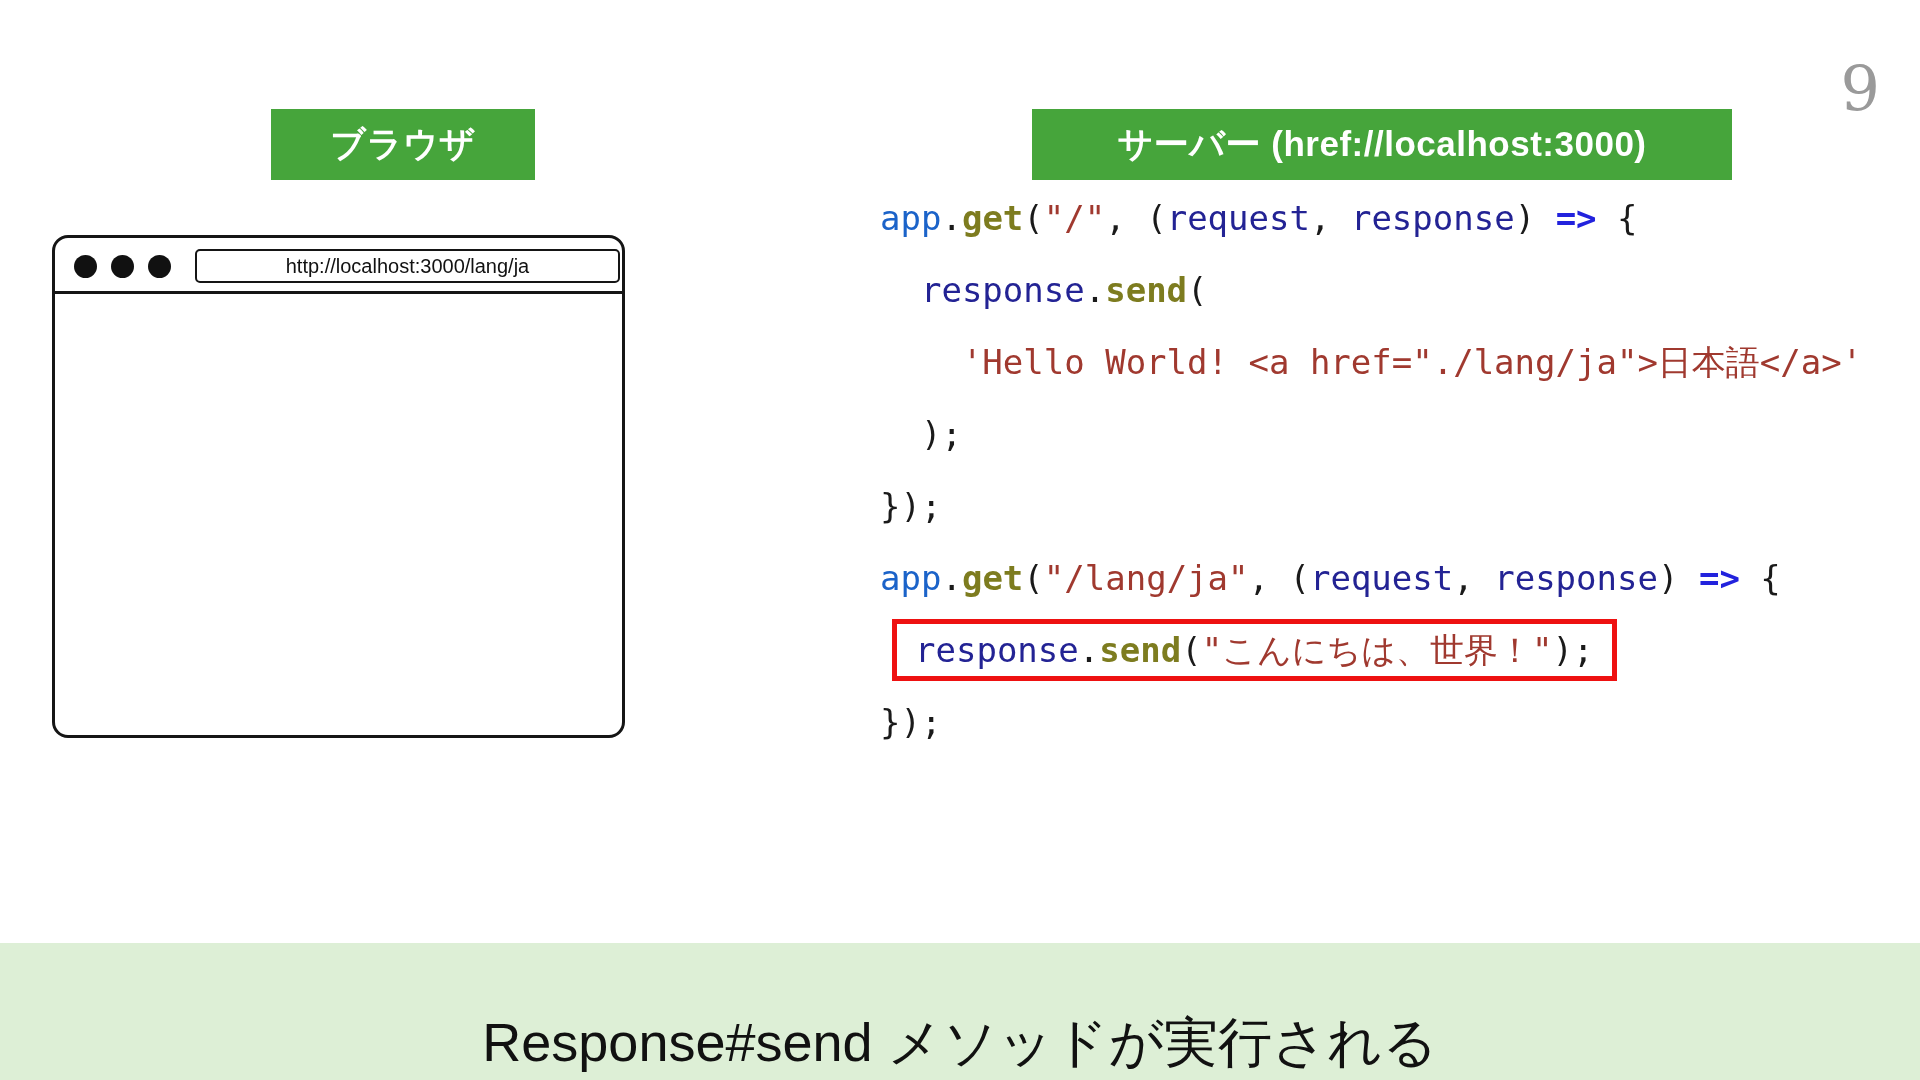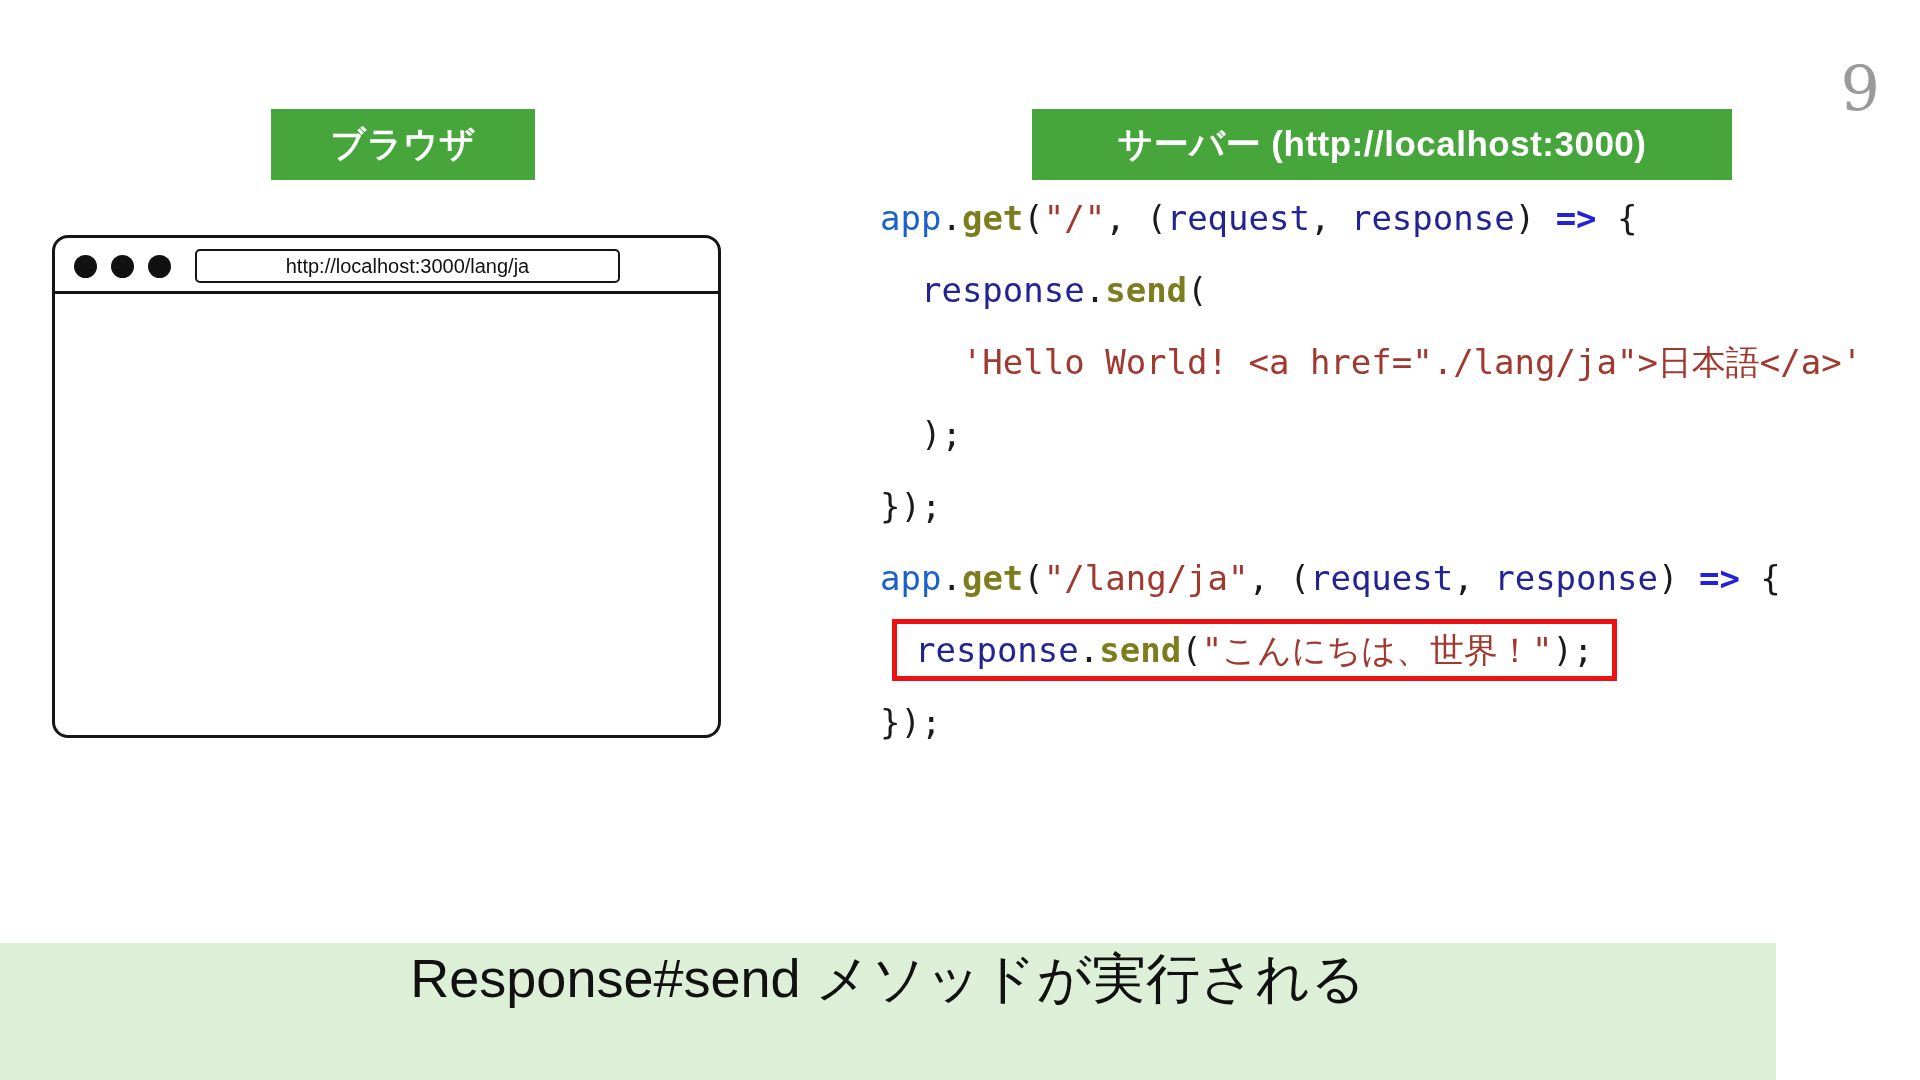--- a/index.html
+++ b/index.html
@@ -38,21 +38,21 @@
     font-size: 62px;
     color: #9a9a9a;
     line-height: 1;
   }
 
   
   .browser-window {
     position: absolute;
     left: 52px;
     top: 235px;
-    width: 669px;
+    width: 573px;
     height: 503px;
     border: 3px solid #151515;
     border-radius: 16px;
     background: #ffffff;
   }
   .titlebar {
     position: relative;
     height: 56px;
     border-bottom: 3px solid #151515;
   }
@@ -110,40 +110,40 @@
     margin-left: 12px;
     line-height: 1.3;
     vertical-align: baseline;
   }
 
   
   .footer {
     position: absolute;
     left: 0;
     top: 943px;
-    width: 1776px;
+    width: 1920px;
     height: 137px;
     background: var(--footer-bg, #ddefd6);
     display: flex;
-    align-items: flex-start;
+    align-items: flex-end;
     justify-content: center;
   }
   .footer-text {
     font-size: 54px;
     color: #111111;
   }
 </style>
 </head>
 <body>
 
 <div class="slide">
 
   <div class="label browser-label">ブラウザ</div>
 
-  <div class="label server-label">サーバー (http://localhost:3000)</div>
+  <div class="label server-label">サーバー (href://localhost:3000)</div>
 
   <div class="page-number" style="color: rgb(154, 154, 154);">9</div>
 
   <div class="browser-window">
     <div class="titlebar">
       <span class="dot dot-1"></span>
       <span class="dot dot-2"></span>
       <span class="dot dot-3"></span>
       <div class="urlbar">
         <span>http://localhost:3000/lang/ja</span>

